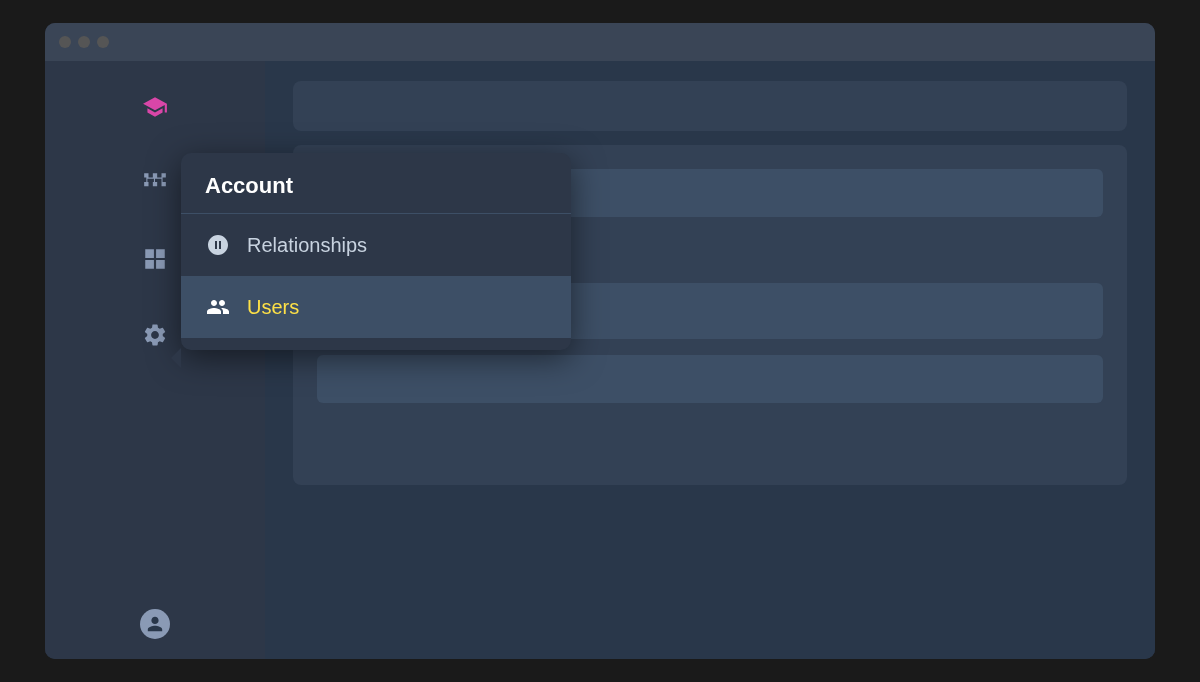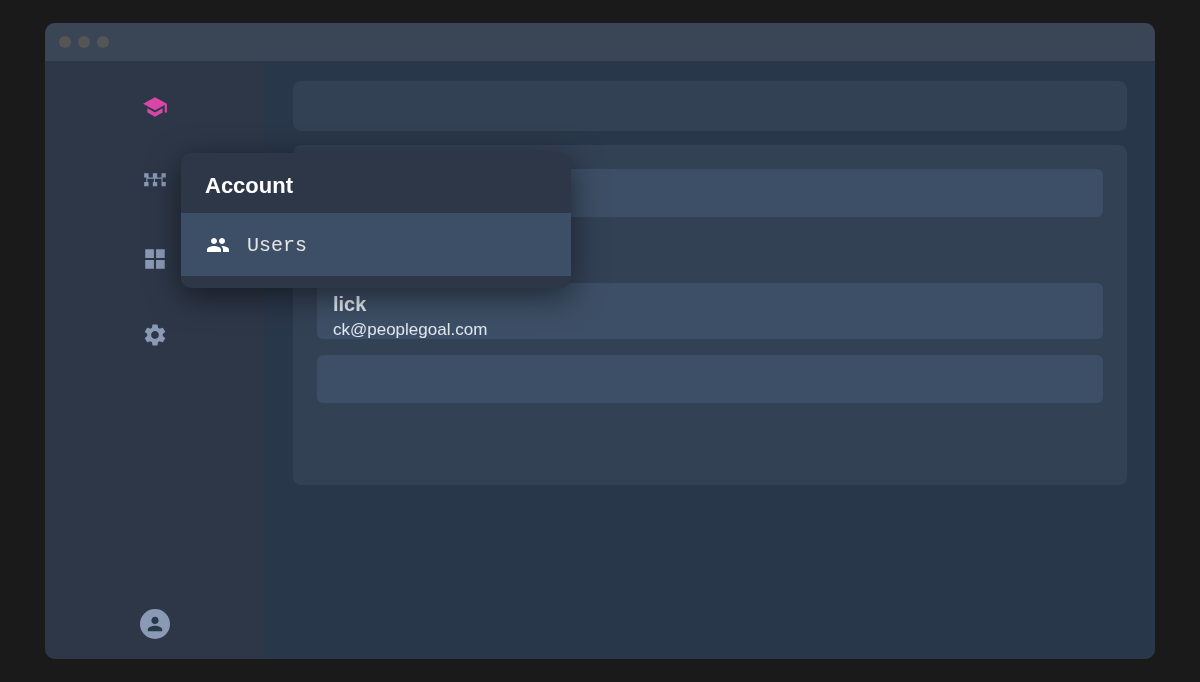--- a/index.html
+++ b/index.html
@@ -305,26 +305,40 @@
         </div>
         <div class="inner-card"></div>
       </div>
 
     </div>
   </div>
 
   <div class="dropdown-menu">
     <div class="menu-header">Account</div>
 
+    <div class="menu-item">
+      <div class="menu-item-icon">
+        <svg viewBox="0 0 24 24" xmlns="http://www.w3.org/2000/svg">
+          <path d="M12 2C6.48 2 2 6.48 2 12s4.48 10 10 10 10-4.48 10-10S17.52 2 12 2zm-1 14H9V8h2v8zm4 0h-2V8h2v8z"></path>
+          <circle cx="9" cy="5" r="2"></circle>
+          <circle cx="15" cy="5" r="2"></circle>
+          <circle cx="12" cy="19" r="2"></circle>
+          <line x1="9" y1="7" x2="9" y2="8" stroke="#c8d3e0" stroke-width="1.5"></line>
+          <line x1="15" y1="7" x2="15" y2="8" stroke="#c8d3e0" stroke-width="1.5"></line>
+          <line x1="12" y1="17" x2="12" y2="16" stroke="#c8d3e0" stroke-width="1.5"></line>
+        </svg>
+      </div>
+      <span>Relationships</span>
+    </div>
 
     <div class="menu-item active">
       <div class="menu-item-icon">
         <svg viewBox="0 0 24 24" xmlns="http://www.w3.org/2000/svg" fill="#ffffff">
           <path d="M16 11c1.66 0 2.99-1.34 2.99-3S17.66 5 16 5c-1.66 0-3 1.34-3 3s1.34 3 3 3zm-8 0c1.66 0 2.99-1.34 2.99-3S9.66 5 8 5C6.34 5 5 6.34 5 8s1.34 3 3 3zm0 2c-2.33 0-7 1.17-7 3.5V19h14v-2.5c0-2.33-4.67-3.5-7-3.5zm8 0c-.29 0-.62.02-.97.05 1.16.84 1.97 1.97 1.97 3.45V19h6v-2.5c0-2.33-4.67-3.5-7-3.5z"></path>
         </svg>
       </div>
-      <span style="color:#e5e5e5;font-family:Liberation Mono, monospace;">Users</span>
+      <span style="color:#fde047;">Users</span>
     </div>
 
 
   </div>
 
 </div>
 
 </body></html>

